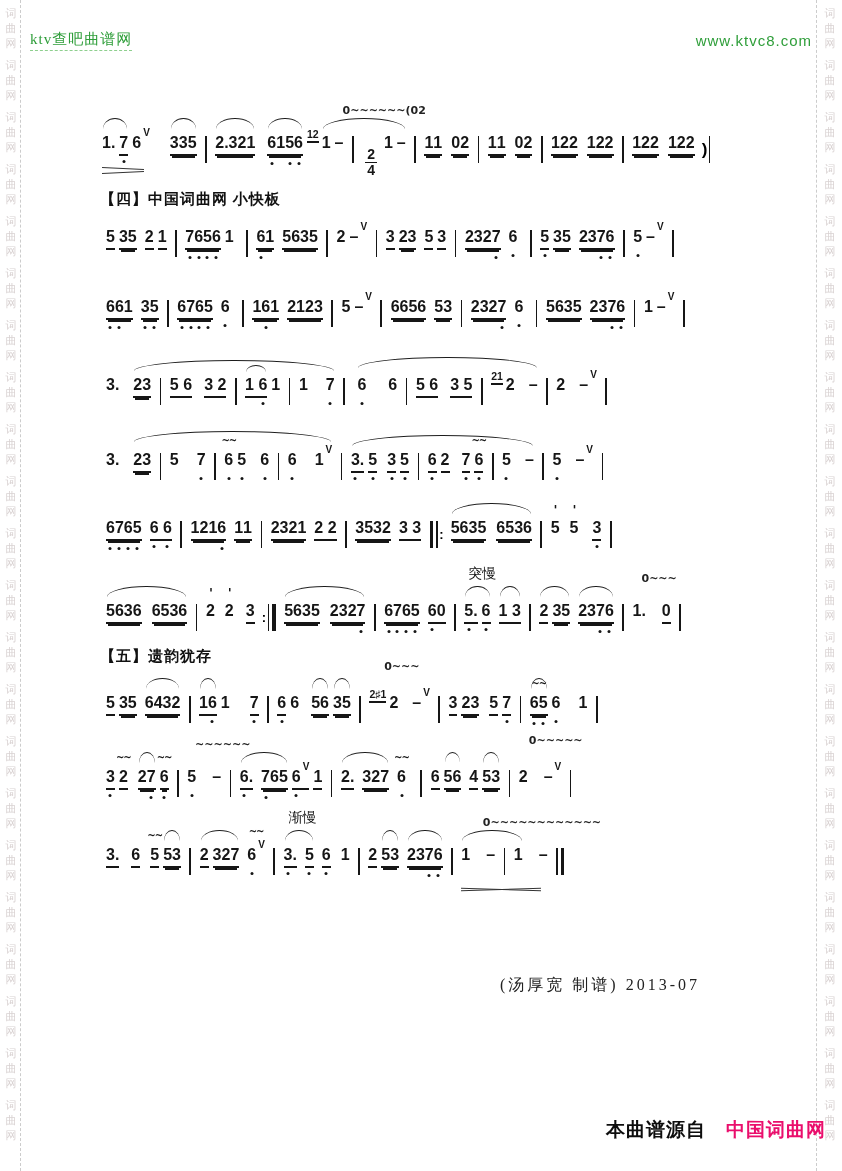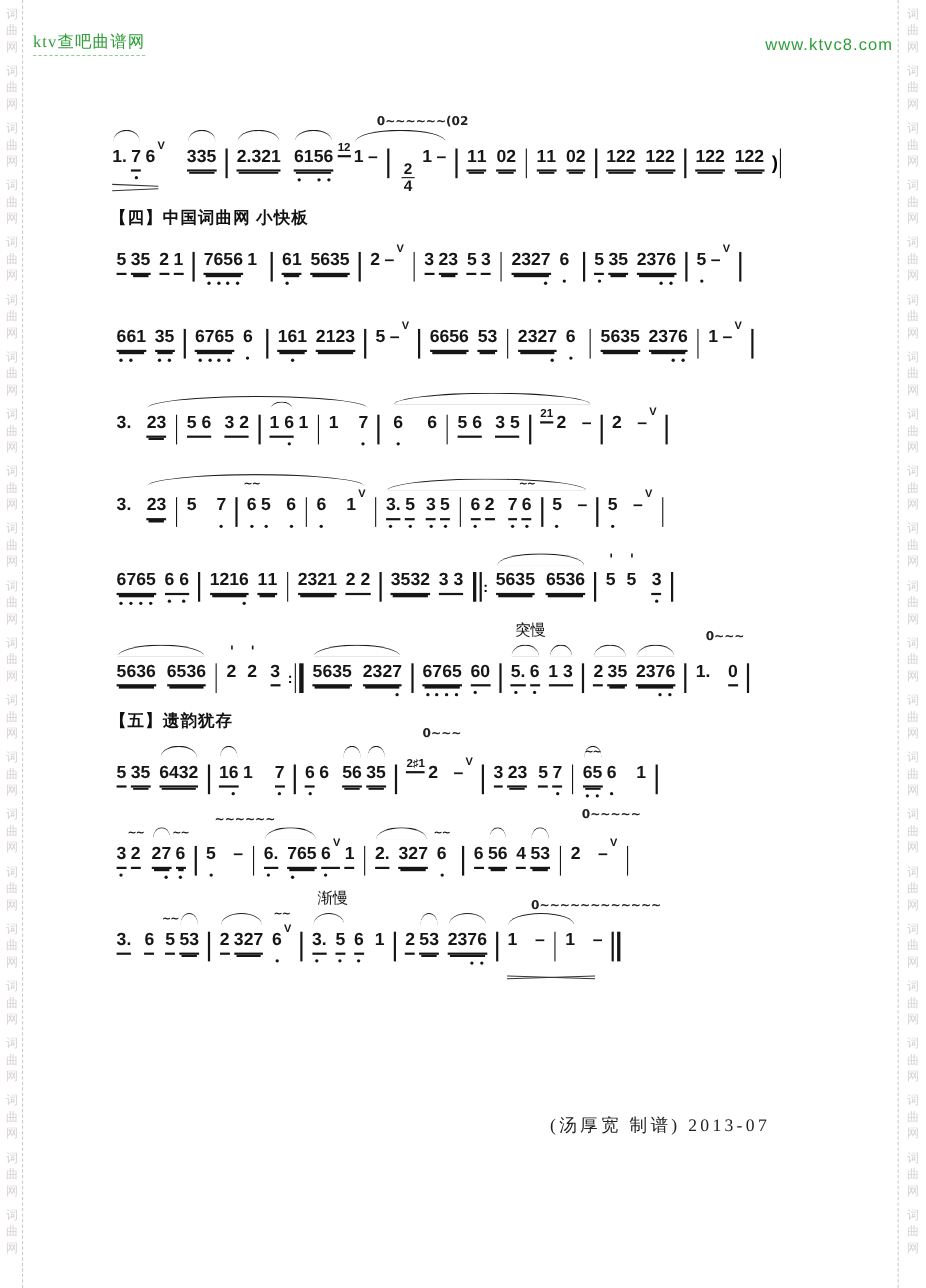--- a/index.html
+++ b/index.html
@@ -54,21 +54,21 @@
   .ts{display:inline-flex;flex-direction:column;align-items:center;vertical-align:-11px;
       margin:0 5px;font:700 14px/15px "Liberation Sans",sans-serif;color:var(--ink);}
   .tsd{border-top:1.8px solid var(--ink);padding:0 2px;}
   .hp{display:inline-block;position:relative;}
   .hpl,.hpl2{position:absolute;left:2px;right:8px;height:0;border-top:1.3px solid #333;}
   .hp-dim .hpl{bottom:-13px;transform:rotate(2.4deg);}
   .hp-dim .hpl2{bottom:-17px;transform:rotate(-2.4deg);}
   .hp-x .hpl{bottom:-15px;transform:rotate(1.8deg);}
   .hp-x .hpl2{bottom:-15px;transform:rotate(-1.8deg);}
   .sp{display:inline-block;}
-  .credit{position:absolute;top:1014px;left:500px;font:400 16px/20px "Liberation Serif",serif;
+  .credit{position:absolute;top:975px;left:500px;font:400 16px/20px "Liberation Serif",serif;
           color:#222;letter-spacing:3px;white-space:nowrap;}
   .source{position:absolute;top:1118px;left:606px;white-space:nowrap;
           font:700 19px/24px "Liberation Serif",serif;}
   .source .prefix{color:#0d0d0d;letter-spacing:1px;}
   .source .site{color:var(--pink);margin-left:20px;letter-spacing:1px;cursor:pointer;}
 </style>
 </head>
 <body>
 
 <div class="page">
@@ -315,13 +315,16 @@
       <div class="music-line" style="top: 517px; left: 104px;"><span class="note u2"><span class="ch lo">6</span><span class="ch lo">7</span><span class="ch lo">6</span><span class="ch lo">5</span></span><span class="sp" style="width: 4px;"></span><span class="note u1"><span class="ch lo">6</span><span class="ch"> </span><span class="ch lo">6</span></span><span class="barwrap"><i class="bar"></i></span><span class="note u2"><span class="ch">1</span><span class="ch">2</span><span class="ch">1</span><span class="ch lo">6</span></span><span class="sp" style="width: 4px;"></span><span class="note u2"><span class="ch">1</span><span class="ch">1</span></span><span class="barwrap"><i class="bar"></i></span><span class="note u2"><span class="ch">2</span><span class="ch">3</span><span class="ch">2</span><span class="ch">1</span></span><span class="sp" style="width: 4px;"></span><span class="note u1"><span class="ch">2</span><span class="ch"> </span><span class="ch">2</span></span><span class="barwrap"><i class="bar"></i></span><span class="note u2"><span class="ch">3</span><span class="ch">5</span><span class="ch">3</span><span class="ch">2</span></span><span class="sp" style="width: 4px;"></span><span class="note u1"><span class="ch">3</span><span class="ch"> </span><span class="ch">3</span></span><span class="barwrap"><i class="bar thick"></i><i class="bar"></i><span class="rpt">:</span></span><span class="slur"><span class="note u2"><span class="ch">5</span><span class="ch">6</span><span class="ch">3</span><span class="ch">5</span></span><span class="sp" style="width: 6px;"></span><span class="note u2"><span class="ch">6</span><span class="ch">5</span><span class="ch">3</span><span class="ch">6</span></span></span><span class="barwrap"><i class="bar"></i></span><span class="note"><span class="ch">5</span><span class="mark m-ac">'</span></span><span class="sp" style="width: 6px;"></span><span class="note"><span class="ch">5</span><span class="mark m-ac">'</span></span><span class="sp" style="width: 10px;"></span><span class="note u1"><span class="ch lo">3</span></span><span class="barwrap"><i class="bar"></i></span></div>
       <div class="music-line" style="top: 600px; left: 104px;"><span class="slur"><span class="note u2"><span class="ch">5</span><span class="ch">6</span><span class="ch">3</span><span class="ch">6</span></span><span class="sp" style="width: 6px;"></span><span class="note u2"><span class="ch">6</span><span class="ch">5</span><span class="ch">3</span><span class="ch">6</span></span></span><span class="barwrap"><i class="bar"></i></span><span class="note"><span class="ch">2</span><span class="mark m-ac">'</span></span><span class="sp" style="width: 6px;"></span><span class="note"><span class="ch">2</span><span class="mark m-ac">'</span></span><span class="sp" style="width: 8px;"></span><span class="note u1"><span class="ch">3</span></span><span class="barwrap"><span class="rpt">:</span><i class="bar"></i><i class="bar thick"></i></span><span class="slur"><span class="note u2"><span class="ch">5</span><span class="ch">6</span><span class="ch">3</span><span class="ch">5</span></span><span class="sp" style="width: 6px;"></span><span class="note u2"><span class="ch">2</span><span class="ch">3</span><span class="ch">2</span><span class="ch lo">7</span></span></span><span class="barwrap"><i class="bar"></i></span><span class="note u2"><span class="ch lo">6</span><span class="ch lo">7</span><span class="ch lo">6</span><span class="ch lo">5</span></span><span class="sp" style="width: 4px;"></span><span class="note u1"><span class="ch lo">6</span><span class="ch">0</span></span><span class="barwrap"><i class="bar"></i></span><span class="topwrap"><span class="lbl-text">突慢</span><span class="slur"><span class="note u1"><span class="ch lo">5</span><span class="ch">.</span></span><span class="note u1"><span class="ch lo">6</span></span></span><span class="sp" style="width: 4px;"></span><span class="slur"><span class="note u1"><span class="ch">1</span><span class="ch"> </span><span class="ch">3</span></span></span></span><span class="barwrap"><i class="bar"></i></span><span class="slur"><span class="note u1"><span class="ch">2</span></span><span class="note u2"><span class="ch">3</span><span class="ch">5</span></span></span><span class="sp" style="width: 4px;"></span><span class="slur"><span class="note u2"><span class="ch">2</span><span class="ch">3</span><span class="ch lo">7</span><span class="ch lo">6</span></span></span><span class="barwrap"><i class="bar"></i></span><span class="topwrap"><span class="top-text">0~~~</span><span class="note"><span class="ch">1</span><span class="ch">.</span></span><span class="sp" style="width: 12px;"></span><span class="note u1"><span class="ch">0</span></span></span><span class="barwrap"><i class="bar"></i></span></div>
       <div class="section-header" style="top: 647px; left: 100px;">【五】遗韵犹存</div>
       <div class="music-line" style="top: 688px; left: 104px;"><span class="note u1"><span class="ch">5</span></span><span class="note u2"><span class="ch">3</span><span class="ch">5</span></span><span class="sp" style="width: 4px;"></span><span class="slur"><span class="note u2"><span class="ch">6</span><span class="ch">4</span><span class="ch">3</span><span class="ch">2</span></span></span><span class="barwrap"><i class="bar"></i></span><span class="slur"><span class="note u1"><span class="ch">1</span><span class="ch lo">6</span></span></span><span class="note"><span class="ch">1</span></span><span class="sp" style="width: 16px;"></span><span class="note u1"><span class="ch lo">7</span></span><span class="barwrap"><i class="bar"></i></span><span class="note u1"><span class="ch lo">6</span></span><span class="note"><span class="ch">6</span></span><span class="sp" style="width: 8px;"></span><span class="slur"><span class="note u2"><span class="ch">5</span><span class="ch">6</span></span></span><span class="slur"><span class="note u2"><span class="ch">3</span><span class="ch">5</span></span></span><span class="barwrap"><i class="bar"></i></span><span class="topwrap"><span class="top-text">0~~~</span><span class="note u1 grace"><span class="ch">2</span><span class="ch">♯</span><span class="ch">1</span></span><span class="note"><span class="ch">2</span></span><span class="sp" style="width: 10px;"></span><span class="note"><span class="ch">–</span><span class="vmark">V</span></span></span><span class="barwrap"><i class="bar"></i></span><span class="note u1"><span class="ch">3</span></span><span class="note u2"><span class="ch">2</span><span class="ch">3</span></span><span class="sp" style="width: 6px;"></span><span class="note u1"><span class="ch">5</span></span><span class="note u1"><span class="ch lo">7</span></span><span class="barwrap"><i class="bar"></i></span><span class="slur"><span class="note u2"><span class="ch lo">6</span><span class="ch lo">5</span><span class="mark m-mo">~~</span></span></span><span class="note"><span class="ch lo">6</span></span><span class="sp" style="width: 14px;"></span><span class="note"><span class="ch">1</span></span><span class="barwrap"><i class="bar"></i></span></div>
       <div class="music-line" style="top: 762px; left: 104px;"><span class="note u1"><span class="ch lo">3</span></span><span class="note u1"><span class="ch">2</span><span class="mark m-mo">~~</span></span><span class="sp" style="width: 6px;"></span><span class="slur"><span class="note u2"><span class="ch">2</span><span class="ch lo">7</span></span></span><span class="note u2"><span class="ch lo">6</span><span class="mark m-mo">~~</span></span><span class="barwrap"><i class="bar"></i></span><span class="topwrap"><span class="top-text">~~~~~~</span><span class="note"><span class="ch lo">5</span></span><span class="sp" style="width: 12px;"></span><span class="note"><span class="ch">–</span></span></span><span class="barwrap"><i class="bar"></i></span><span class="slur"><span class="note u1"><span class="ch lo">6</span><span class="ch">.</span></span><span class="sp" style="width: 4px;"></span><span class="note u2"><span class="ch lo">7</span><span class="ch">6</span><span class="ch">5</span></span></span><span class="note u1"><span class="ch lo">6</span><span class="vmark">V</span></span><span class="note u1"><span class="ch">1</span></span><span class="barwrap"><i class="bar"></i></span><span class="slur"><span class="note u1"><span class="ch">2</span><span class="ch">.</span></span><span class="sp" style="width: 4px;"></span><span class="note u2"><span class="ch">3</span><span class="ch">2</span><span class="ch">7</span></span></span><span class="sp" style="width: 4px;"></span><span class="note"><span class="ch lo">6</span><span class="mark m-mo">~~</span></span><span class="sp" style="width: 6px;"></span><span class="barwrap"><i class="bar"></i></span><span class="note u1"><span class="ch">6</span></span><span class="slur"><span class="note u2"><span class="ch">5</span><span class="ch">6</span></span></span><span class="sp" style="width: 4px;"></span><span class="note u1"><span class="ch">4</span></span><span class="slur"><span class="note u2"><span class="ch">5</span><span class="ch">3</span></span></span><span class="barwrap"><i class="bar"></i></span><span class="topwrap"><span class="top-text">0~~~~~</span><span class="note"><span class="ch">2</span></span><span class="sp" style="width: 12px;"></span><span class="note"><span class="ch">–</span><span class="vmark">V</span></span></span><span class="barwrap"><i class="bar"></i></span></div>
       <div class="music-line" style="top: 840px; left: 104px;"><span class="note u1"><span class="ch">3</span><span class="ch">.</span></span><span class="sp" style="width: 8px;"></span><span class="note u1"><span class="ch">6</span></span><span class="sp" style="width: 6px;"></span><span class="note u1"><span class="ch">5</span><span class="mark m-mo">~~</span></span><span class="slur"><span class="note u2"><span class="ch">5</span><span class="ch">3</span></span></span><span class="barwrap"><i class="bar"></i></span><span class="slur"><span class="note u1"><span class="ch">2</span></span><span class="note u2"><span class="ch">3</span><span class="ch">2</span><span class="ch">7</span></span></span><span class="sp" style="width: 4px;"></span><span class="note"><span class="ch lo">6</span><span class="mark m-mo">~~</span><span class="vmark">V</span></span><span class="barwrap"><i class="bar"></i></span><span class="topwrap"><span class="lbl-text">渐慢</span><span class="slur"><span class="note u1"><span class="ch lo">3</span><span class="ch">.</span></span><span class="sp" style="width: 4px;"></span><span class="note u1"><span class="ch lo">5</span></span></span><span class="sp" style="width: 4px;"></span><span class="note u1"><span class="ch lo">6</span></span><span class="sp" style="width: 6px;"></span><span class="note"><span class="ch">1</span></span></span><span class="barwrap"><i class="bar"></i></span><span class="note u1"><span class="ch">2</span></span><span class="slur"><span class="note u2"><span class="ch">5</span><span class="ch">3</span></span></span><span class="sp" style="width: 4px;"></span><span class="slur"><span class="note u2"><span class="ch">2</span><span class="ch">3</span><span class="ch lo">7</span><span class="ch lo">6</span></span></span><span class="barwrap"><i class="bar"></i></span><span class="hp hp-x"><span class="topwrap"><span class="top-text">0~~~~~~~~~~~~</span><span class="slur"><span class="note"><span class="ch">1</span></span><span class="sp" style="width: 12px;"></span><span class="note"><span class="ch">–</span></span><span class="barwrap"><i class="bar"></i></span><span class="note"><span class="ch">1</span></span></span><span class="sp" style="width: 12px;"></span><span class="note"><span class="ch">–</span></span></span><i class="hpl"></i><i class="hpl2"></i></span><span class="barwrap"><i class="bar"></i><i class="bar thick"></i></span></div>
     </div>
 
   <div class="credit">(汤厚宽 制谱) 2013-07</div>
 
+  <div class="source">
+    <span class="prefix">本曲谱源自</span><span class="site">中国词曲网</span>
+  </div>
 </div>
 
 </body></html>

